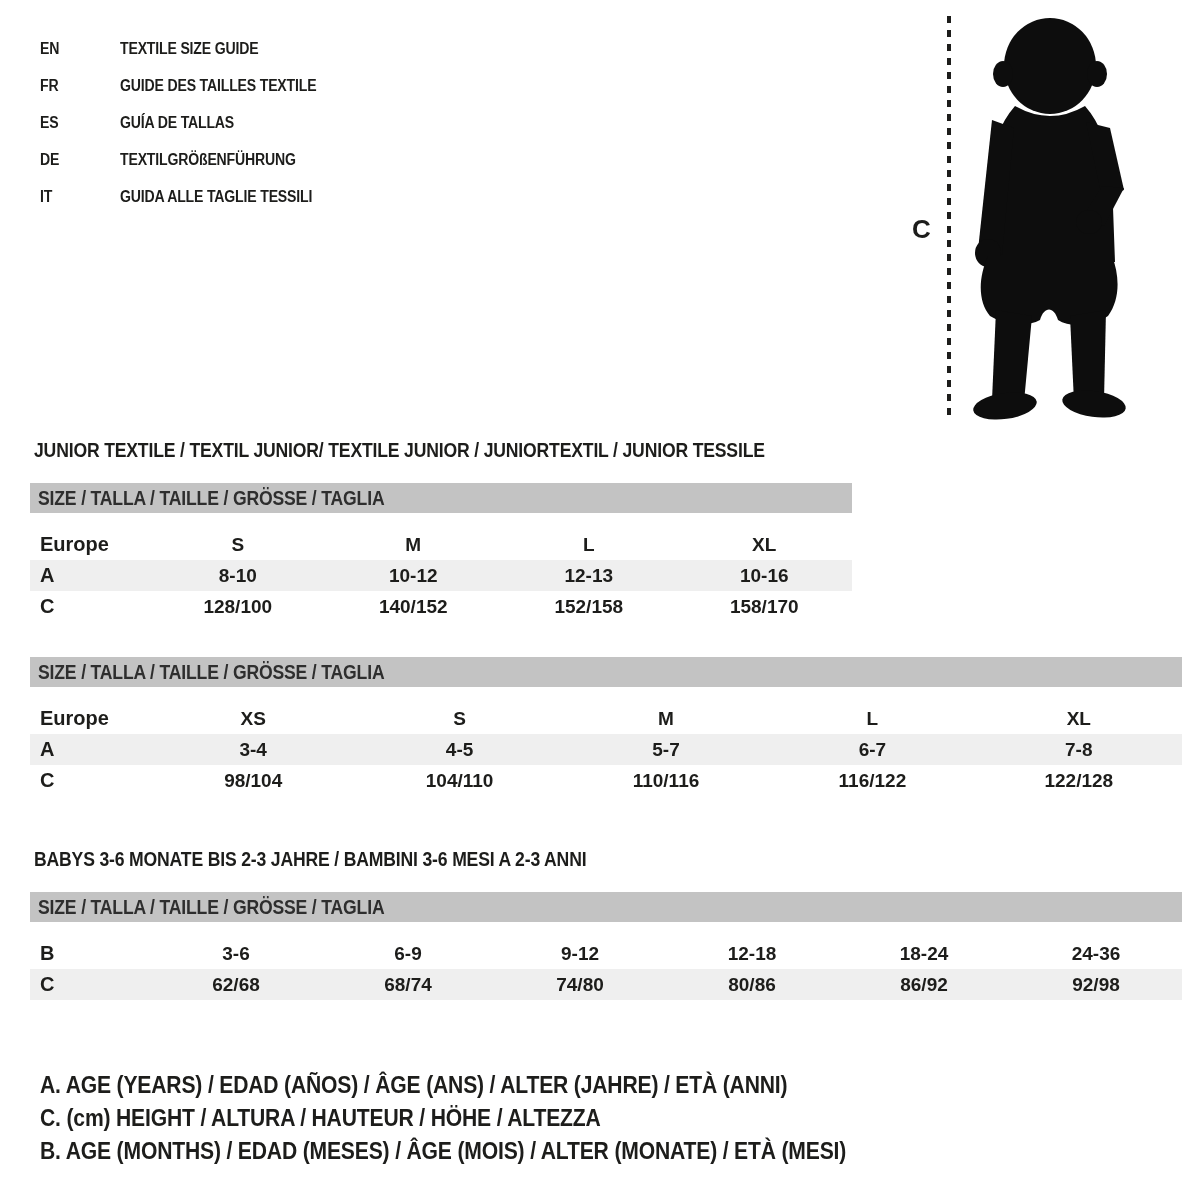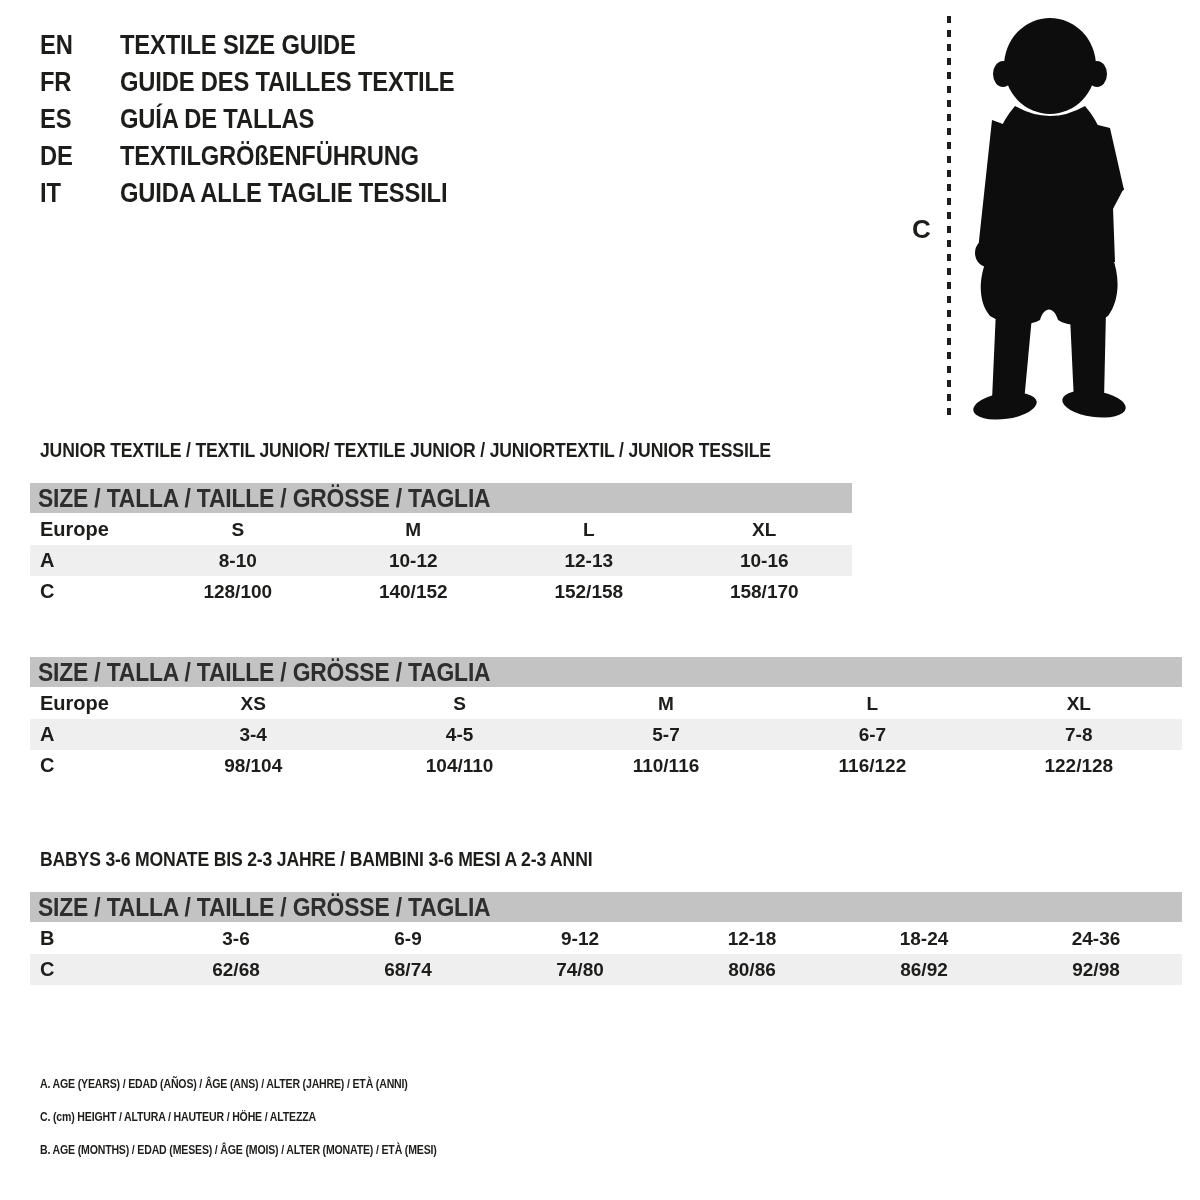--- a/index.html
+++ b/index.html
@@ -15,50 +15,50 @@
     font-weight:bold;color:var(--ink);
     -webkit-font-smoothing:antialiased;
   }
   .page{position:relative;width:1200px;height:1200px;overflow:hidden;background:var(--bg);}
 
   
   .condense{display:inline-block;transform:scaleX(0.88);transform-origin:0 50%;white-space:nowrap;letter-spacing:-0.2px;}
 
   
   .langs{position:absolute;left:40px;top:30px;}
-  .lang-row{display:flex;height:37px;align-items:flex-start;font-size:27px;}
+  .lang-row{display:flex;height:37px;align-items:center;font-size:16px;}
   .lang-code{width:80px;flex:0 0 80px;}
 
   
   .measure-line{
     position:absolute;left:947px;top:16px;width:4px;height:404px;
     background:repeating-linear-gradient(to bottom,var(--ink) 0 7px,transparent 7px 14px);
   }
   .measure-label{position:absolute;left:912px;top:214px;font-size:26px;}
   .toddler{position:absolute;left:958px;top:10px;width:186px;height:412px;}
 
   
   .section{position:absolute;left:30px;}
   #section-junior{top:434px;width:822px;}
   #section-children{top:641px;width:1152px;}
   #section-babies{top:843px;width:1152px;}
-  .sec-title{margin-left:10px;font-size:20px;line-height:33px;}
+  .sec-title{margin-left:4px;font-size:20px;line-height:33px;}
   .sec-title .sub{font-size:12px;vertical-align:-4px;letter-spacing:0;}
   .size-bar{
     margin-top:16px;height:30px;background:var(--bar);
     line-height:31px;padding-left:8px;box-sizing:border-box;
-    font-size:26px;color:#2e2e2e;overflow:hidden;
-  }
-  .tbody{margin-top:1px;}
+    font-size:20px;color:#2e2e2e;overflow:hidden;
+  }
+  .tbody{margin-top:16px;}
   .trow{height:31px;display:grid;align-items:center;font-size:19px;text-align:center;}
   .trow.shaded{background:var(--shade);}
   .trow .label{text-align:left;padding-left:10px;font-size:20px;}
 
   
-  .footnotes{position:absolute;left:40px;top:1068px;font-size:12px;}
+  .footnotes{position:absolute;left:40px;top:1068px;font-size:24px;}
   .footnote{height:33px;line-height:33px;}
 </style>
 </head>
 <body>
 
 <div class="page">
 
   <div class="langs">
       <div class="lang-row">
         <span class="lang-code"><span class="condense">EN</span></span>

